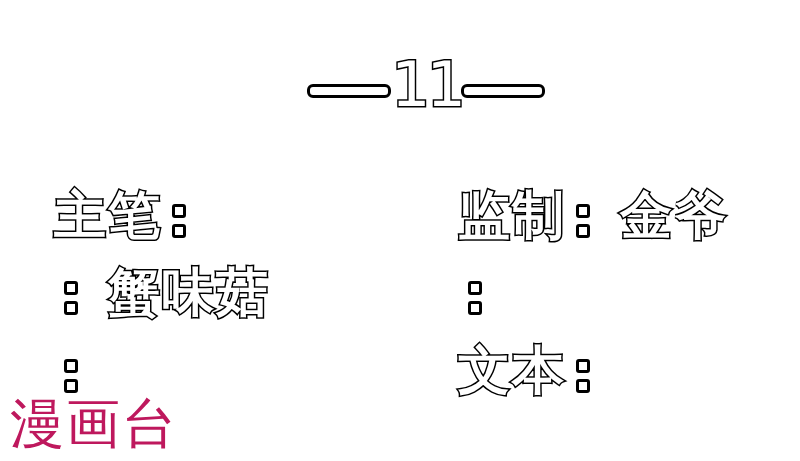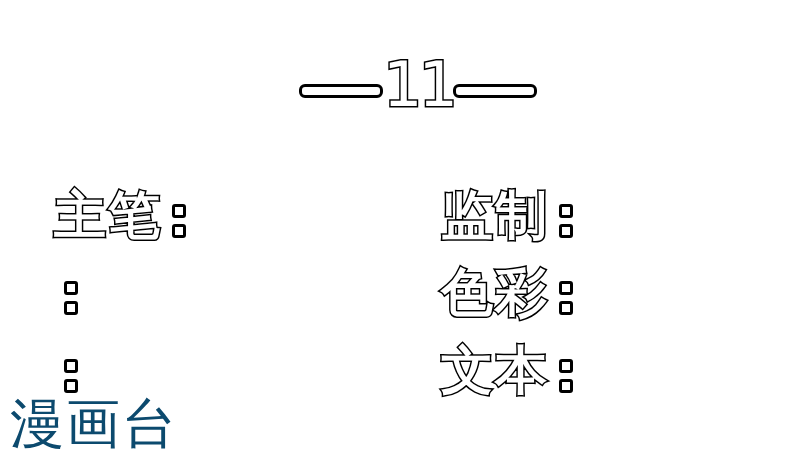--- a/index.html
+++ b/index.html
@@ -16,21 +16,21 @@
     }
     .outline {
       color: #ffffff;
       -webkit-text-stroke: 3px #000000;
       paint-order: stroke fill;
       font-weight: bold;
     }
     
     .chapter {
       position: absolute;
-      left: 0;
+      left: 8px;
       top: 52px;
       width: 676px;
       height: 70px;
     }
     .dash {
       position: absolute;
       top: 32px;
       height: 8px;
       border: 3px solid #000;
       border-radius: 6px;
@@ -77,32 +77,32 @@
     }
     .colon span {
       display: block;
       width: 8px;
       height: 8px;
       border: 3px solid #000;
       border-radius: 3px;
       background: #fff;
     }
     .col-left { left: 54px; }
-    .col-right { left: 441px; }
+    .col-right { left: 458px; }
     .row-1 { top: 185px; }
     .row-2 { top: 262px; }
     .row-3 { top: 340px; }
     .watermark {
       position: absolute;
       left: 10px;
       top: 394px;
       font-size: 54px;
       line-height: 60px;
       letter-spacing: 2px;
-      color: #0c4a6e;
+      color: #be185d;
       font-family: "DejaVu Sans", sans-serif;
     }
   </style>
 </head>
 <body>
 
 <div class="chapter">
   <div class="dash left"></div>
   <div class="chapter-num">11</div>
   <div class="dash right"></div>
@@ -114,30 +114,31 @@
       <span></span>
       <span></span>
     </span>
 </div>
 <div class="credit col-right row-1">
   <span class="label outline">监制</span>
   <span class="colon">
       <span></span>
       <span></span>
     </span>
+  <span class="value outline">金爷</span>
 </div>
 
 <div class="credit col-left row-2">
   <span class="colon">
       <span></span>
       <span></span>
     </span>
+  <span class="value outline">蟹味菇</span>
 </div>
 <div class="credit col-right row-2">
-  <span class="label outline">色彩</span>
   <span class="colon">
       <span></span>
       <span></span>
     </span>
 </div>
 
 <div class="credit col-left row-3">
   <span class="colon">
       <span></span>
       <span></span>

